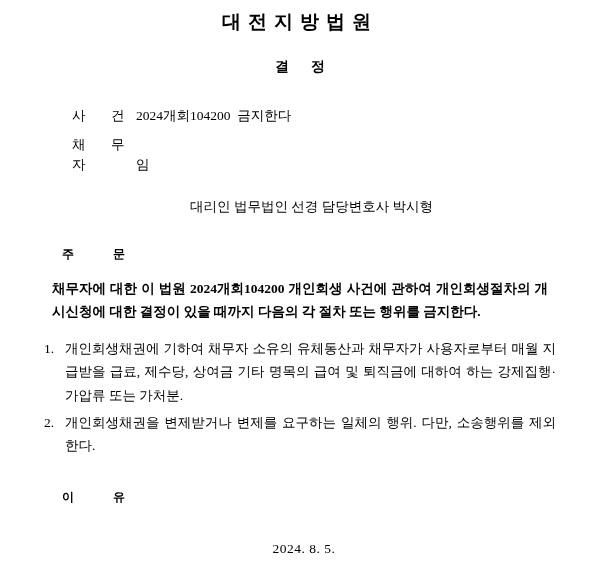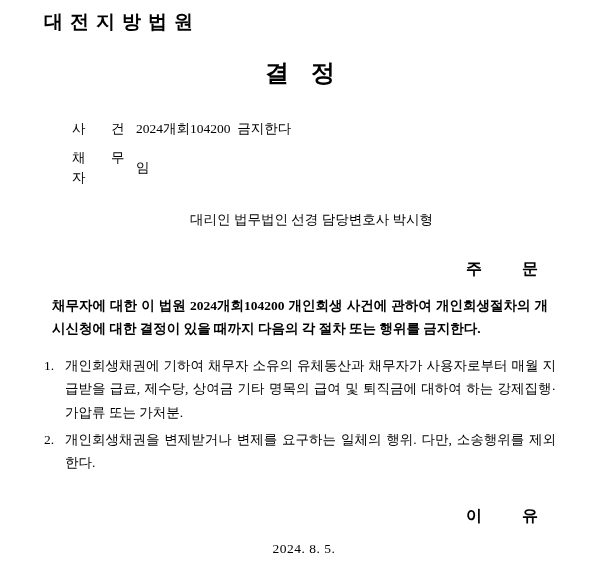--- a/index.html
+++ b/index.html
@@ -15,39 +15,40 @@
     overflow: hidden;
   }
   .page {
     position: relative;
     width: 600px;
     height: 563px;
     box-sizing: border-box;
     padding: 0 44px;
   }
   .court-title {
+    text-align: center;
     font-size: 19px;
     font-weight: bold;
     letter-spacing: 7px;
     margin-top: 10px;
     margin-bottom: 0;
     line-height: 1.3;
   }
   .doc-type {
     text-align: center;
-    font-size: 24px;
+    font-size: 14px;
     font-weight: bold;
     letter-spacing: 22px;
     margin-top: 23px;
     padding-left: 22px;
     line-height: 1.3;
   }
   .field-row {
     display: flex;
-    align-items: center;
+    align-items: flex-end;
     font-size: 13.5px;
     margin-top: 0;
     line-height: 1.5;
   }
   .field-rows {
     margin-top: 30px;
   }
   .field-rows .field-row + .field-row {
     margin-top: 9px;
   }
@@ -60,22 +61,22 @@
   }
   .field-value {
     white-space: pre;
   }
   .attorney-line {
     font-size: 13.5px;
     margin-top: 22px;
     padding-left: 146px;
   }
   .section-head {
-    text-align: right;
-    font-size: 16px;
+    text-align: left;
+    font-size: 12px;
     font-weight: bold;
     letter-spacing: 18px;
     padding-left: 18px;
     margin-top: 30px;
     margin-bottom: 14px;
   }
   .section-head.reason {
     margin-top: 32px;
     margin-bottom: 14px;
   }

